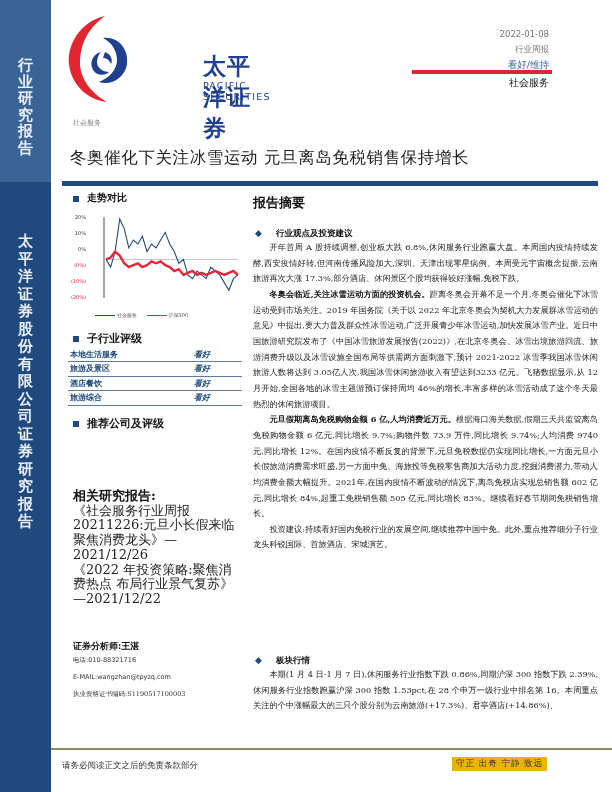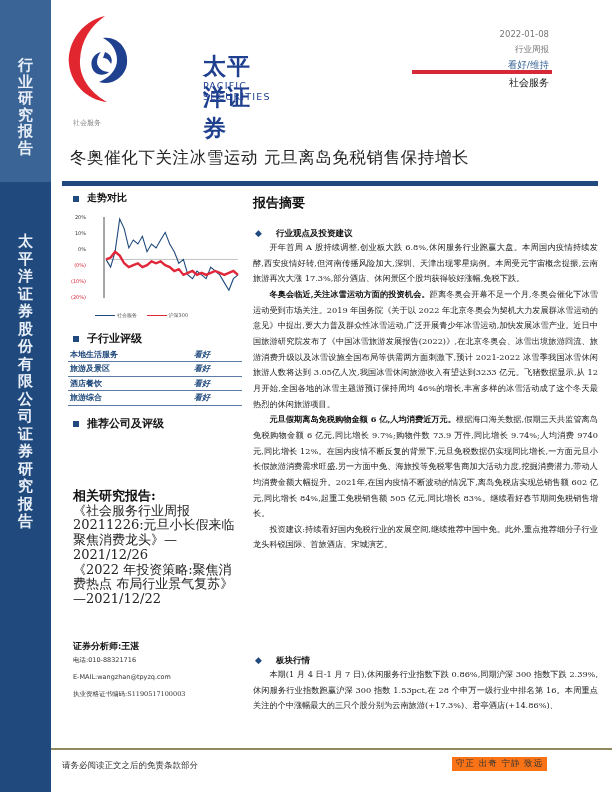--- a/index.html
+++ b/index.html
@@ -50,21 +50,21 @@
   
   .abstract-h { position: absolute; left: 253px; top: 194px; font-size: 13px; font-weight: bold; color: #111; }
   .bullet-h { position: absolute; left: 255px; font-size: 8.5px; font-weight: bold; color: #111; }
   .bullet-h .dia { color: #204a7d; font-size: 9px; margin-right: 14px; }
   .body { position: absolute; left: 253px; width: 345px; font-size: 8.2px; line-height: 15.65px; color: #222; text-align: justify; }
   .body p { text-indent: 2em; }
   .body b { color: #111; }
 
   .foot-rule { position: absolute; left: 51px; top: 748px; width: 561px; height: 2px; background: #8f8a5e; }
   .disclaimer { position: absolute; left: 62px; top: 760px; font-size: 8.5px; color: #333; }
-  .motto { position: absolute; left: 452px; top: 757px; font-size: 8.5px; background: #f97316; padding: 1px 4px; color: #333; letter-spacing: 1px; }
+  .motto { position: absolute; left: 452px; top: 757px; font-size: 8.5px; background: #eab308; padding: 1px 4px; color: #333; letter-spacing: 1px; }
 </style>
 </head>
 <body>
 
 <div class="band-top"></div>
 <div class="band-bottom"></div>
 <div class="vtext top">
   <span>行</span>
   <span>业</span>
   <span>研</span>

